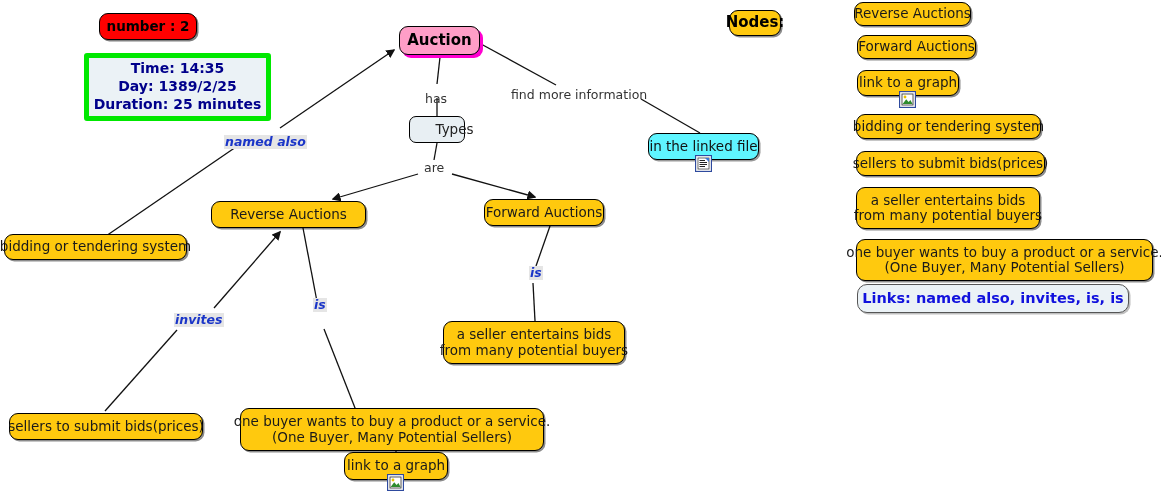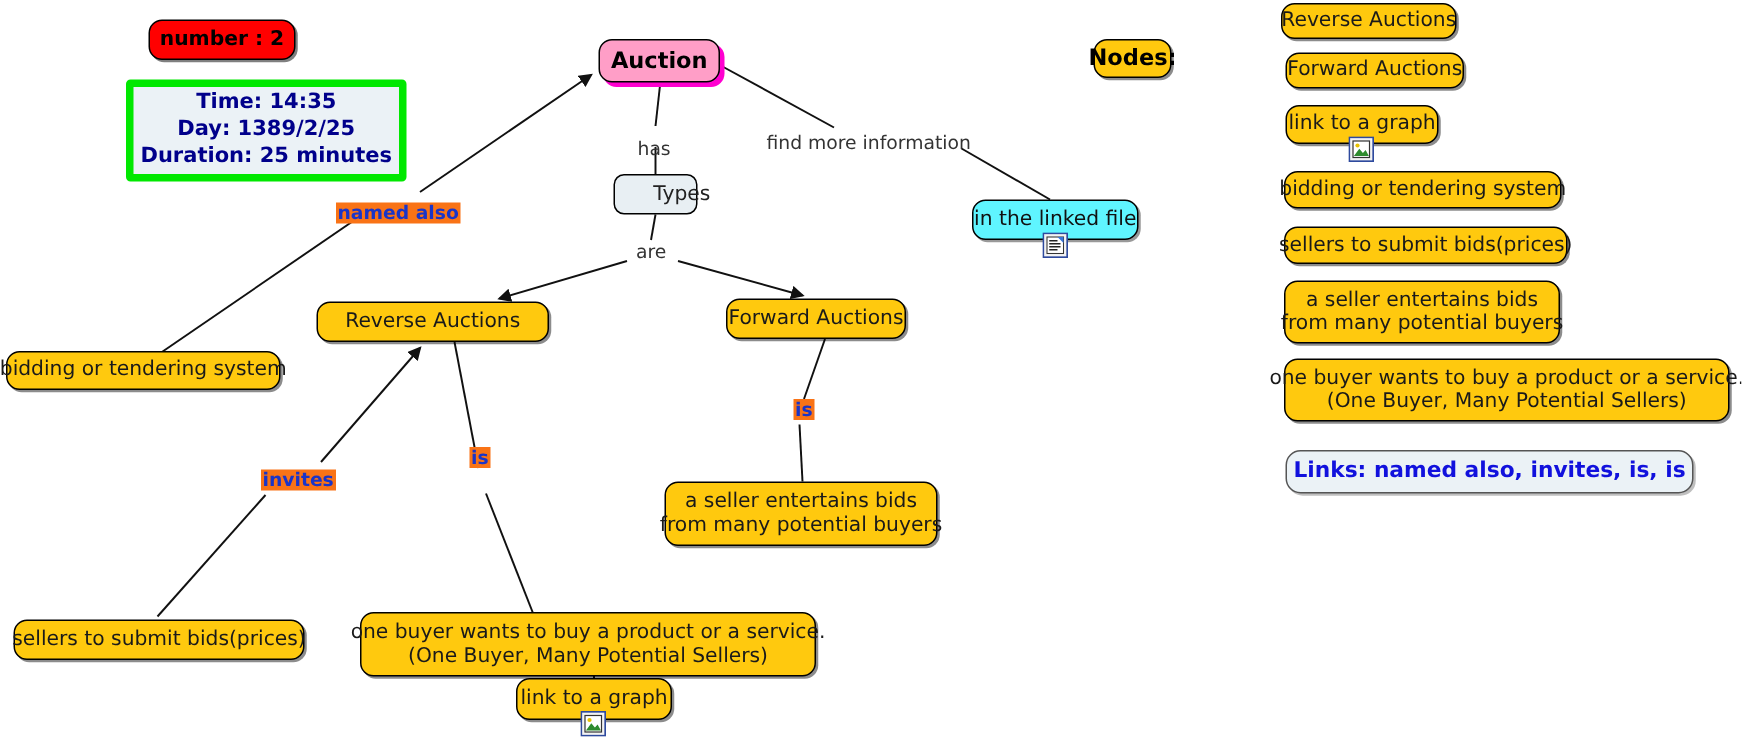--- a/index.html
+++ b/index.html
@@ -114,26 +114,27 @@
   
   .edge-label {
     position: absolute;
     font-size: 12.5px;
     color: #333333;
     background: transparent;
     white-space: nowrap;
     z-index: 4;
   }
   .edge-label.named {
-    background: #f97316;
+    background: #e5e5e5;
     color: #1A35C8;
     font-weight: bold;
     font-size: 12.5px;
     padding: 0 1px;
     line-height: 1.08;
+    font-style: italic;
   }
 
   
   .mini-icon {
     position: absolute;
     width: 17px;
     height: 17px;
     z-index: 5;
   }
   .mini-icon svg { display: block; }
@@ -255,21 +256,21 @@
   <span class="edge-label" style="left:424px; top:160px;text-align:center;"><span>are</span></span>
 
   <span class="edge-label named" style="left:224px; top:135px;"><span>named also</span></span>
 
   <span class="edge-label named" style="left:174px; top:313px;"><span>invites</span></span>
 
   <span class="edge-label named" style="left:313px; top:298px;"><span>is</span></span>
 
   <span class="edge-label named" style="left:529px; top:266px;"><span>is</span></span>
 
-  <div class="node n-legendhdr" style="left:729px; top:26px; width:52px; height:26px;">
+  <div class="node n-legendhdr" style="left:729px; top:10px; width:52px; height:26px;">
     <span>Nodes:</span>
   </div>
 
   <div class="node n-concept" style="left:854px; top:2px; width:117px; height:24px;">
     <span>Reverse Auctions</span>
   </div>
 
   <div class="node n-concept" style="left:857px; top:35px; width:119px; height:24px;">
     <span>Forward Auctions</span>
   </div>
@@ -297,17 +298,17 @@
   <div class="node n-concept" style="left:856px; top:187px; width:184px; height:42px;">
     <span>a seller entertains bids
 from many potential buyers</span>
   </div>
 
   <div class="node n-concept" style="left:856px; top:239px; width:297px; height:42px;">
     <span>one buyer wants to buy a product or a service.
 (One Buyer, Many Potential Sellers)</span>
   </div>
 
-  <div class="node n-links" style="left:857px; top:300px; width:272px; height:29px;">
+  <div class="node n-links" style="left:857px; top:284px; width:272px; height:29px;">
     <span>Links: named also, invites, is, is</span>
   </div>
 
 </div>
 
 </body></html>

